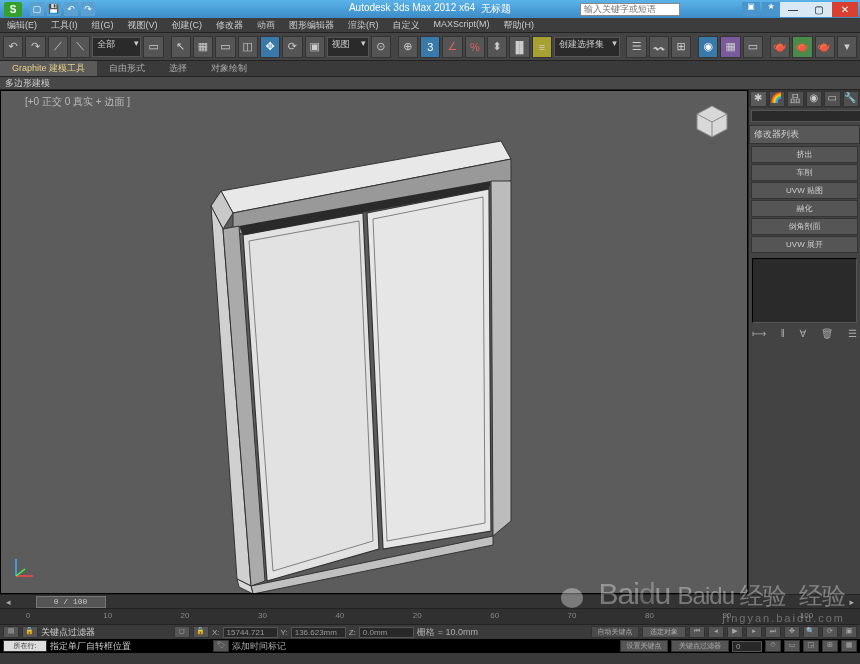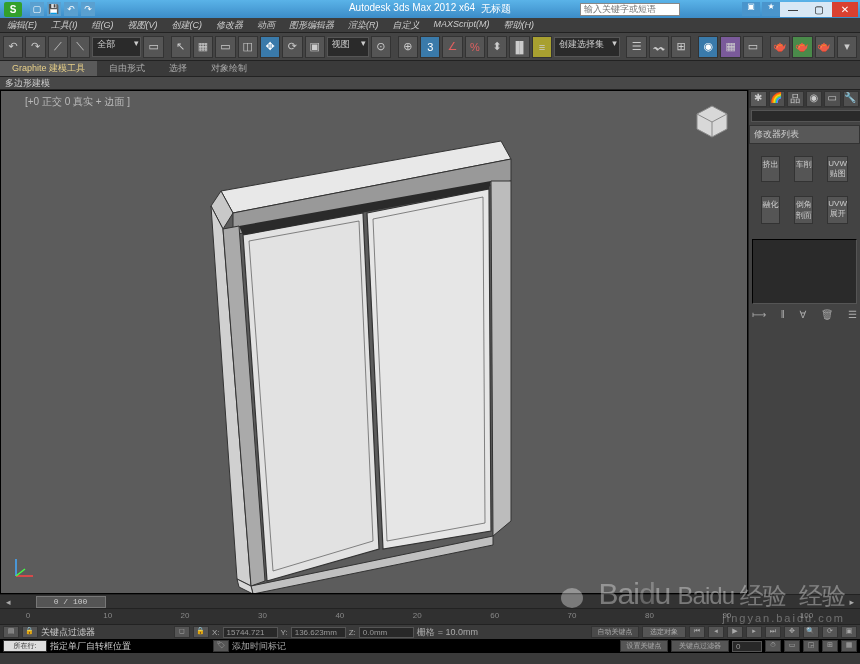--- a/index.html
+++ b/index.html
@@ -11,21 +11,21 @@
 .title-center { position:absolute; left:50%; transform:translateX(-50%); display:flex; gap:6px; }
 .title-search { position:absolute; right:180px; }
 .title-search input { width:100px; height:13px; font-size:9px; background:#fff; border:1px solid #888; padding:0 3px; }
 .title-dash { position:absolute; right:60px; display:flex; gap:2px; }
 .title-dash span { width:18px; height:14px; background:#4a95cc; font-size:8px; text-align:center; }
 .win-controls { position:absolute; right:2px; display:flex; }
 .win-controls div { width:26px; height:15px; display:flex; align-items:center; justify-content:center; font-size:10px; }
 .win-min,.win-max { background:#d8e8f5; color:#000; }
 .win-close { background:#d94030; color:#fff; }
 .menubar { height:15px; background:#3d3d3d; border-bottom:1px solid #222; display:flex; font-size:9px; color:#ccc; }
-.menubar span { padding:1px 7px; cursor:default;font-style:italic; }
+.menubar span { padding:1px 7px; cursor:default; }
 .main-toolbar { height:28px; background:#444; border-bottom:1px solid #222; display:flex; align-items:center; gap:2px; padding:0 3px; }
 .tbtn { width:22px; height:22px; background:#555; border:1px solid #333; display:inline-flex; align-items:center; justify-content:center; font-size:11px; color:#ccc; }
 .tbtn.blue { background:#3a7aaa; color:#fff; }
 .tbtn.yellow { background:#a8a030; }
 .tbtn.purple { background:#7a5a9a; }
 .tbtn.green { background:#4a8a4a; }
 .tbtn.red { color:#e06060; }
 .tbsep { width:3px; }
 .tselect { height:20px; background:#2a2a2a; border:1px solid #555; color:#ccc; font-size:9px; padding:0 12px 0 4px; position:relative; }
 .tselect::after { content:"▾"; position:absolute; right:2px; }
@@ -38,21 +38,21 @@
 .viewport { width:100%; height:100%; background:#5c5c5c; border:1px solid #000; position:relative; overflow:hidden; }
 .viewcube { position:absolute; top:10px; right:15px; width:40px; height:40px; z-index:5; }
 .axis-gizmo { position:absolute; bottom:12px; left:10px; font-size:9px; z-index:5; }
 .right-panel { position:absolute; top:90px; right:0; bottom:70px; width:112px; background:#434343; border-left:1px solid #222; }
 .panel-tabs { height:18px; display:flex; background:#383838; }
 .panel-tabs div { flex:1; height:16px; background:#505050; border:1px solid #333; margin:1px; font-size:10px; text-align:center; color:#ccc; }
 .panel-tabs div.active { background:#5a5a5a; }
 .spinner-row { display:flex; margin:2px; gap:2px; }
 .spinner-row input { flex:1; height:12px; background:#2a2a2a; border:1px solid #555; font-size:8px; color:#ccc; padding:0 2px; }
 .rollout-head { background:#585858; color:#ccc; font-size:9px; padding:2px 4px; margin-top:3px; border:1px solid #333; }
-.btn-grid { display:grid; grid-template-columns:1fr 1fr 1fr; gap:14px; padding:12px; }
+.btn-grid { display:grid; grid-template-columns:1fr; gap:1px; padding:2px; }
 .btn-grid div { background:#555; border:1px solid #333; font-size:8px; color:#ccc; text-align:center; padding:2px 0; }
 .stack-box { margin:3px; height:65px; background:#2a2a2a; border:1px inset #555; }
 .stack-ctrl { display:flex; justify-content:space-between; padding:2px 3px; font-size:10px; color:#aaa; }
 .timeline-area { position:absolute; left:0; right:0; bottom:0; height:70px; background:#3a3a3a; border-top:1px solid #222; font-size:9px; color:#aaa; }
 .time-slider { height:14px; background:#333; display:flex; align-items:center; border-bottom:1px solid #222; }
 .time-handle { width:70px; height:12px; background:#555; border:1px solid #777; margin-left:25px; text-align:center; font-size:8px; color:#ccc;font-family:Liberation Mono, monospace; }
 .time-ruler { height:16px; background:#303030; border-bottom:1px solid #222; position:relative; }
 .time-ruler span { position:absolute; font-size:8px; color:#888; top:2px; }
 .status-row { height:14px; display:flex; align-items:center; gap:3px; padding:0 3px; }
 .status-row.r2 { background:#000000; }

